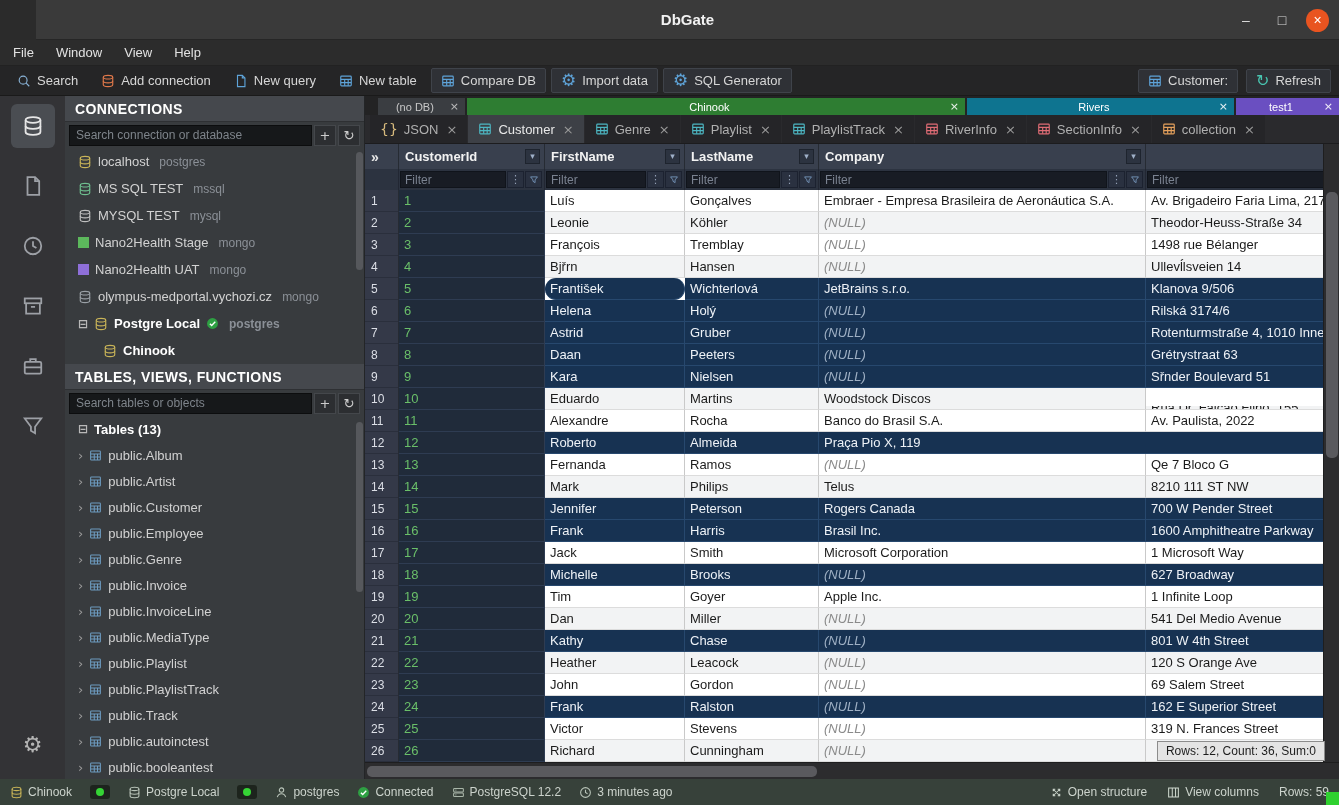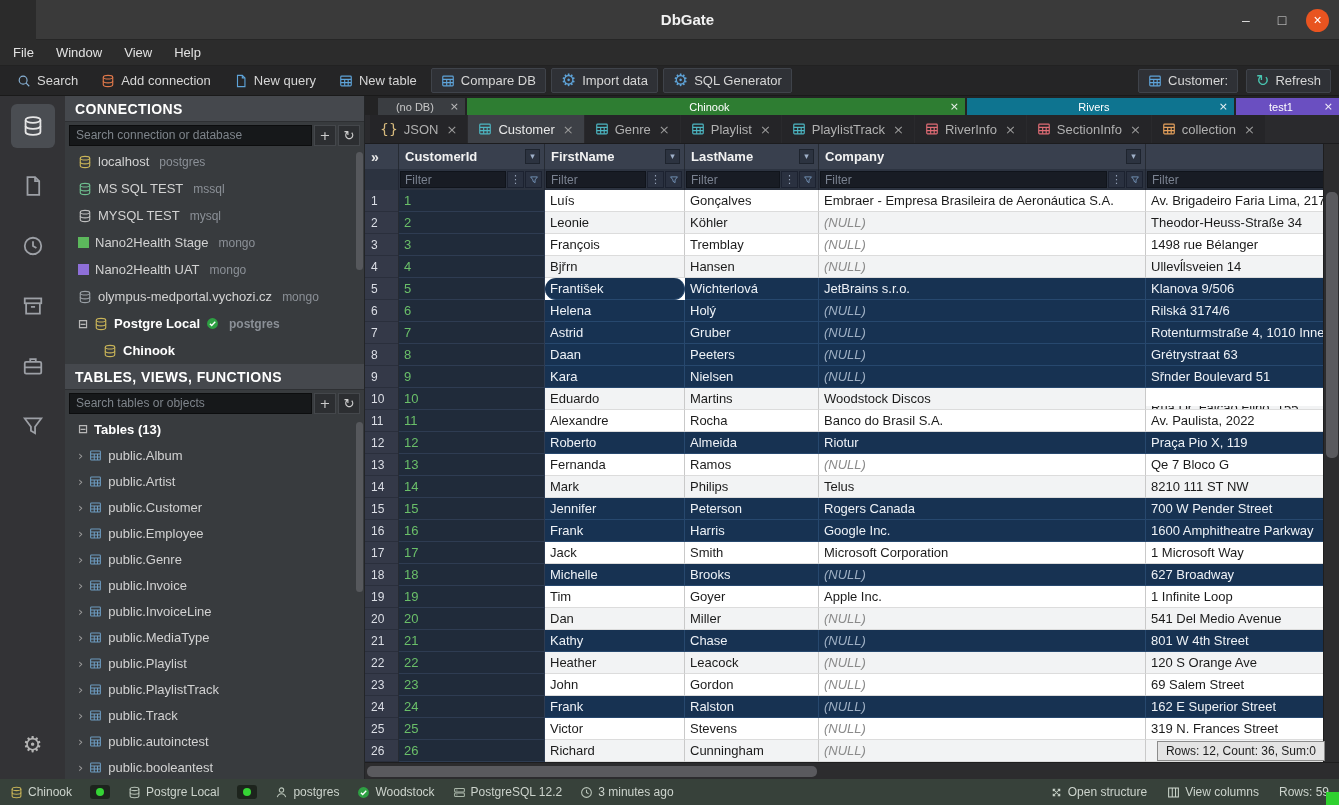--- a/index.html
+++ b/index.html
@@ -754,21 +754,20 @@
             <div class="cell light" style="width: 140px;">Alexandre</div>
             <div class="cell light" style="width: 134px;">Rocha</div>
             <div class="cell light" style="width: 327px;">Banco do Brasil S.A.</div>
             <div class="cell light" style="flex: 1 1 0%;">Av. Paulista, 2022</div>
           </div>
           <div class="grid-row selected even">
             <div class="cell c-rownum">12</div>
             <div class="cell c-id">12</div>
             <div class="cell light" style="width: 140px;">Roberto</div>
             <div class="cell light" style="width: 134px;">Almeida</div>
-            <div class="cell light" style="width: 327px;">Riotur</div>
             <div class="cell light" style="flex: 1 1 0%;">Praça Pio X, 119</div>
           </div>
           <div class="grid-row">
             <div class="cell c-rownum">13</div>
             <div class="cell c-id">13</div>
             <div class="cell light" style="width: 140px;">Fernanda</div>
             <div class="cell light" style="width: 134px;">Ramos</div>
             <div class="cell light" style="width: 327px;">
               <span class="null">(NULL)</span>
             </div>
@@ -788,21 +787,21 @@
             <div class="cell light" style="width: 140px;">Jennifer</div>
             <div class="cell light" style="width: 134px;">Peterson</div>
             <div class="cell light" style="width: 327px;">Rogers Canada</div>
             <div class="cell light" style="flex: 1 1 0%;">700 W Pender Street</div>
           </div>
           <div class="grid-row selected even">
             <div class="cell c-rownum">16</div>
             <div class="cell c-id">16</div>
             <div class="cell light" style="width: 140px;">Frank</div>
             <div class="cell light" style="width: 134px;">Harris</div>
-            <div class="cell light" style="width: 327px;">Google Inc.</div>
+            <div class="cell light" style="width: 327px;">Brasil Inc.</div>
             <div class="cell light" style="flex: 1 1 0%;">1600 Amphitheatre Parkway</div>
           </div>
           <div class="grid-row">
             <div class="cell c-rownum">17</div>
             <div class="cell c-id">17</div>
             <div class="cell light" style="width: 140px;">Jack</div>
             <div class="cell light" style="width: 134px;">Smith</div>
             <div class="cell light" style="width: 327px;">Microsoft Corporation</div>
             <div class="cell light" style="flex: 1 1 0%;">1 Microsoft Way</div>
           </div>
@@ -948,21 +947,21 @@
         </span>
         <span class="sb-lbl">postgres</span>
       </div>
       <div class="sb-item">
         <span class="ic" style="color: rgb(46, 160, 67);">
           <svg width="13" height="13" viewBox="0 0 16 16" fill="none" stroke="currentColor" stroke-width="1.3">
             <circle cx="8" cy="8" r="6.7" fill="#2ea043" stroke="none"></circle>
             <path d="M4.8 8.3l2.2 2.2 4.4-4.6" stroke="#fff" stroke-width="1.6"></path>
           </svg>
         </span>
-        <span class="sb-lbl">Woodstock</span>
+        <span class="sb-lbl">Connected</span>
       </div>
       <div class="sb-item">
         <span class="ic" style="color: rgb(169, 182, 169);">
           <svg width="13" height="13" viewBox="0 0 16 16" fill="none" stroke="currentColor" stroke-width="1.3">
             <rect x="2" y="3" width="12" height="4.3" rx="1"></rect>
             <rect x="2" y="8.7" width="12" height="4.3" rx="1"></rect>
             <path d="M4.3 5.1h1M4.3 10.9h1"></path>
           </svg>
         </span>
         <span class="sb-lbl">PostgreSQL 12.2</span>

